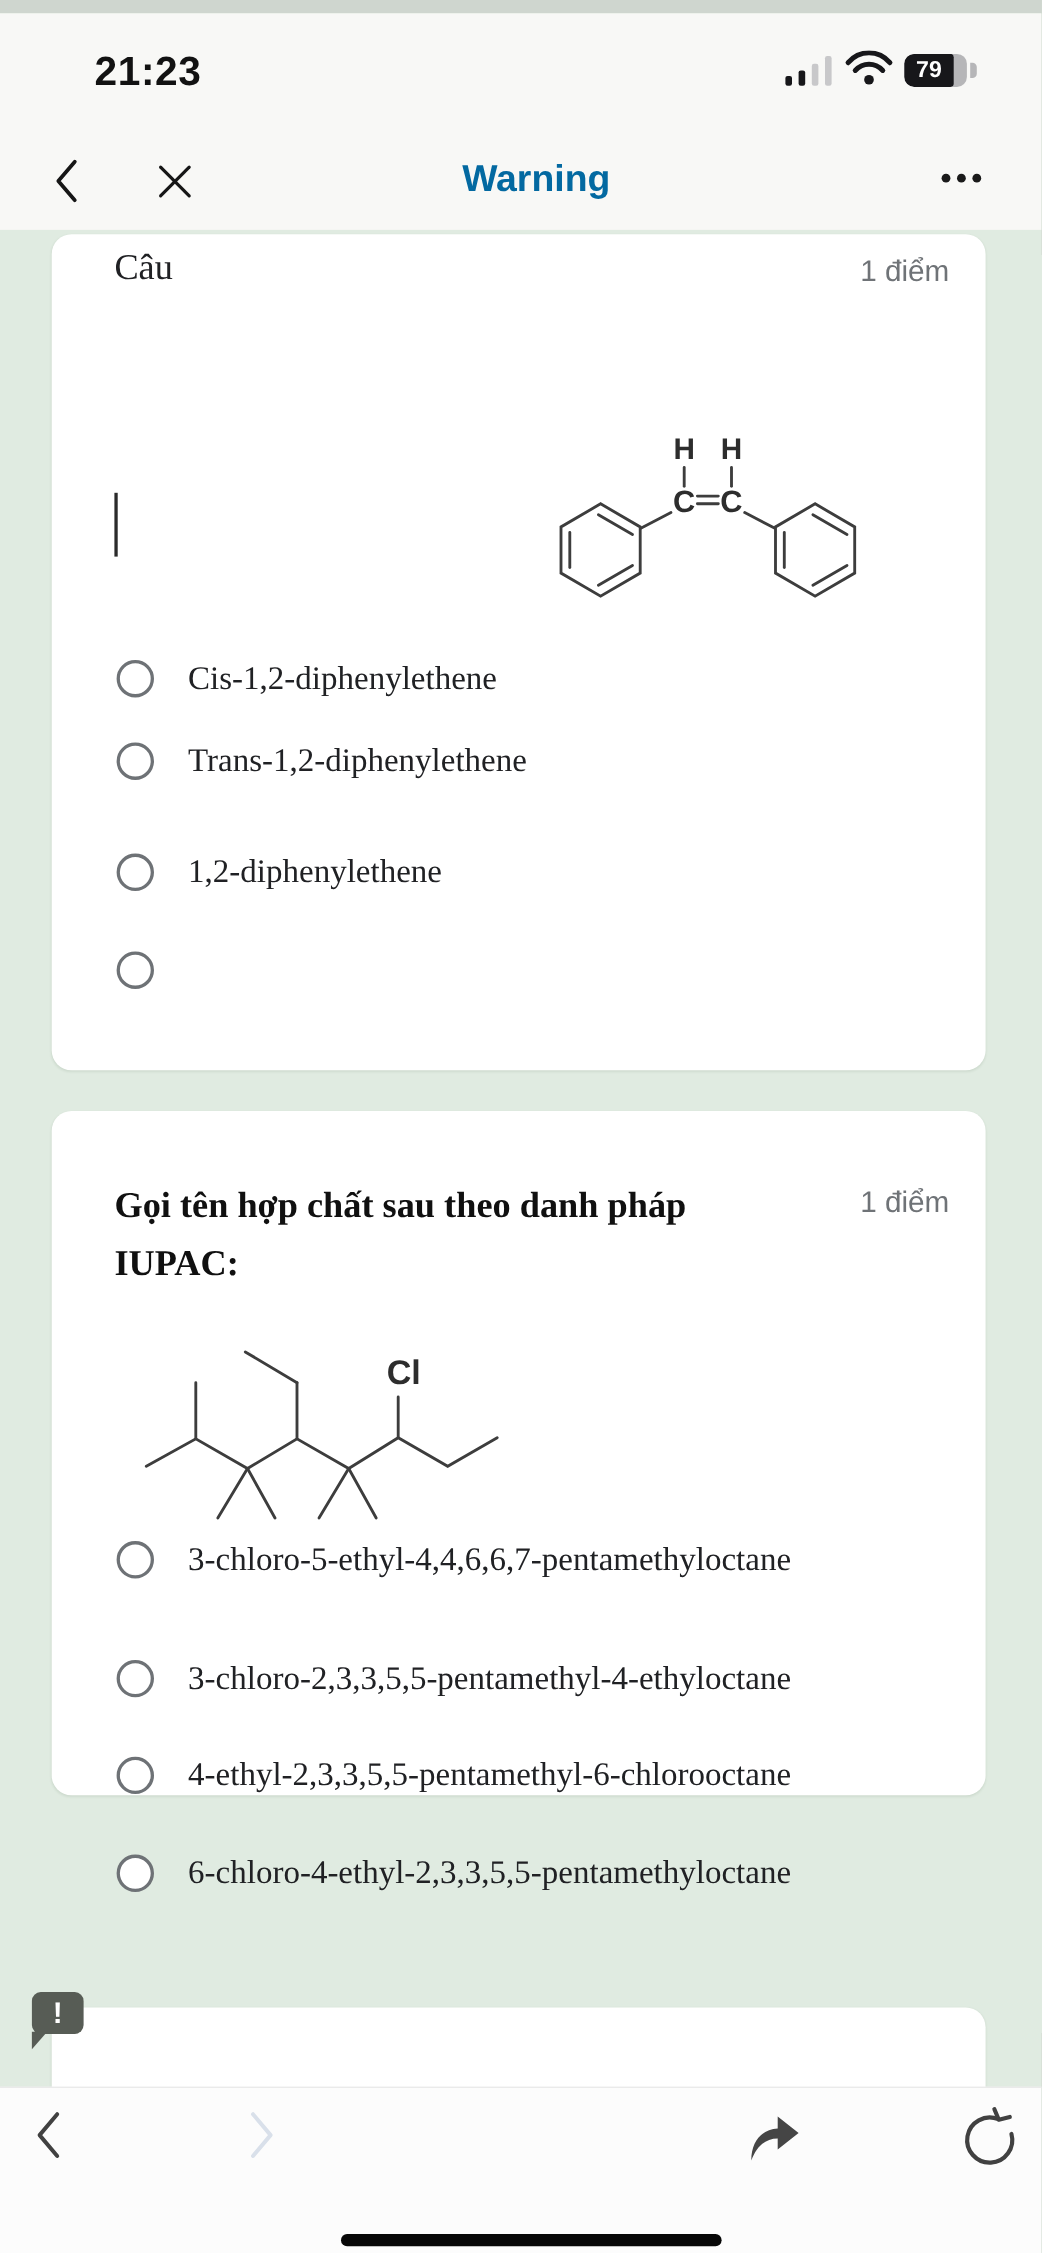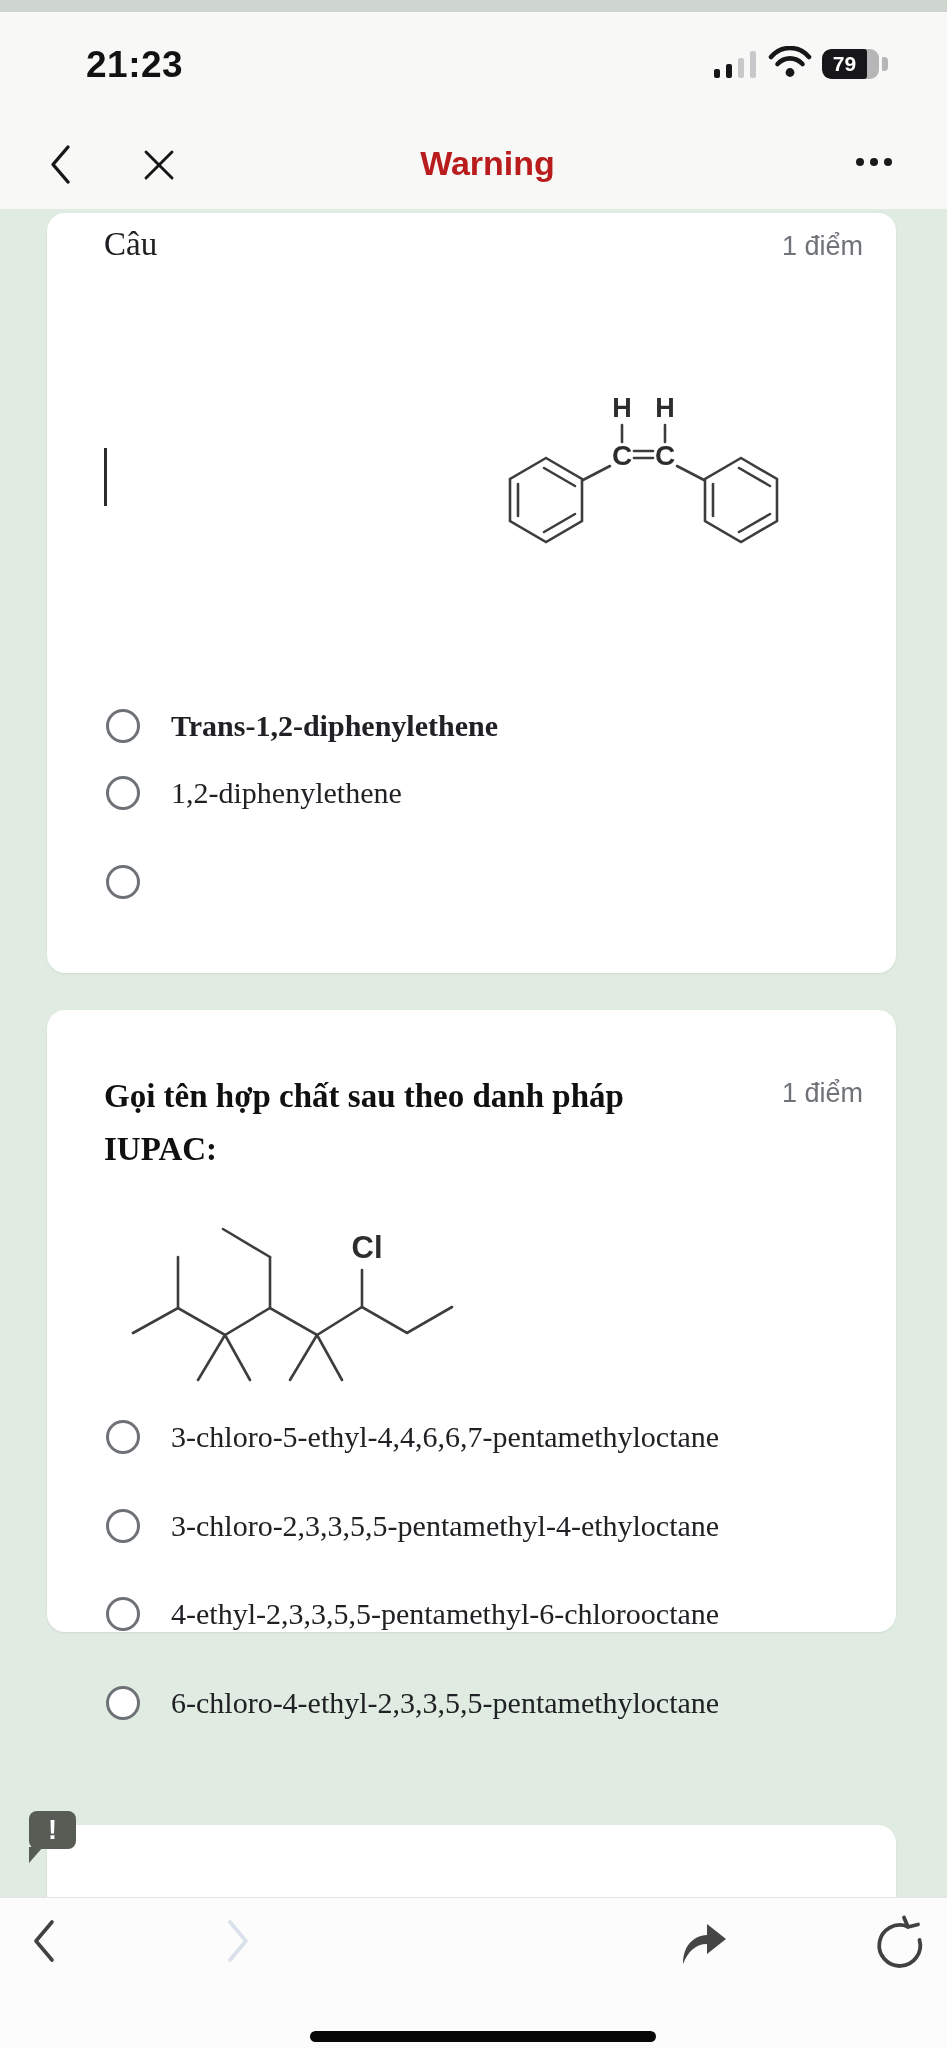--- a/index.html
+++ b/index.html
@@ -14,21 +14,21 @@
   .time { position:absolute; left:86px; top:32px; font-size:37px; font-weight:700; color:#121212; letter-spacing:.5px; }
   .signal { position:absolute; left:714px; top:38px; height:28px; display:flex; align-items:flex-end; gap:6px; }
   .signal i { display:block; width:6px; border-radius:2px; }
   .sig-1{height:9px;background:#17171a;} .sig-2{height:14px;background:#17171a;}
   .sig-3{height:20px;background:#c8c8ca;} .sig-4{height:27px;background:#c8c8ca;}
   .wifi { position:absolute; left:768px; top:34px; }
   .battery { position:absolute; left:822px; top:37px; width:57px; height:30px; border-radius:9px; background:#b6b6b8; overflow:hidden;padding-left:48px; }
   .battery .fill { position:absolute; left:0; top:0; bottom:0; width:45px; background:#17171a; border-radius:9px 3px 3px 9px;
     display:flex; align-items:center; justify-content:center; color:#fff; font-size:21px; font-weight:700; }
   .battery-nub { position:absolute; left:882px; top:45px; width:6px; height:14px; border-radius:0 4px 4px 0; background:#b6b6b8; }
-  .nav-title { position:absolute; left:0; top:132px; width:947px; text-align:center; font-size:34px; font-weight:700; color:#b91c1c;padding-left:28px; }
+  .nav-title { position:absolute; left:0; top:132px; width:947px; text-align:center; font-size:34px; font-weight:700; color:#0369a1;padding-left:28px; }
   .nav-btn { position:absolute; cursor:pointer; }
   .dots { position:absolute; left:856px; top:146px; display:flex; gap:6px; }
   .dots i { width:8px; height:8px; border-radius:50%; background:#1a1a1a; display:block; }
   
   .card { position:absolute; left:47px; width:849px; background:#ffffff; border-radius:18px; box-shadow:0 1px 2px rgba(60,90,60,.10); }
   .card-1 { top:201px; height:760px; }
   .card-2 { top:998px; height:622px; }
   .card-3 { top:1813px; height:75px; border-radius:18px 18px 0 0; }
   .serif { font-family:"Liberation Serif","DejaVu Serif",serif; }
   .q-label { position:absolute; left:57px; top:13px; font-size:33px; color:#202124; }
@@ -121,21 +121,25 @@
       <line x1="64" y1="83" x2="95" y2="101"></line>
       <line x1="38" y1="99" x2="38" y2="131"></line>
       <line x1="64" y1="147" x2="95" y2="129"></line>
 
       <polyline points="261,73 297,94 297,136 261,157 225,136 225,94 261,73"></polyline>
       <line x1="259" y1="83" x2="290" y2="101"></line>
       <line x1="233" y1="99" x2="233" y2="131"></line>
       <line x1="259" y1="147" x2="290" y2="129"></line>
     </svg>
 
-    <div class="opt" style="top:491px;font-weight:bold;">
+    <div class="opt" style="top:382px;">
+      <span class="radio"></span>
+      <span class="opt-label serif">Cis-1,2-diphenylethene</span>
+    </div>
+    <div class="opt" style="top:457px;">
       <span class="radio"></span>
       <span class="opt-label serif">Trans-1,2-diphenylethene</span>
     </div>
     <div class="opt" style="top:558px;">
       <span class="radio"></span>
       <span class="opt-label serif">1,2-diphenylethene</span>
     </div>
     <div class="opt" style="top:647px;">
       <span class="radio"></span>
     </div>
@@ -156,21 +160,21 @@
       <line x1="65" y1="98" x2="65" y2="47"></line>
       <line x1="112" y1="125" x2="85" y2="170"></line>
       <line x1="112" y1="125" x2="137" y2="170"></line>
       <line x1="157" y1="98" x2="157" y2="47"></line>
       <line x1="157" y1="47" x2="110" y2="19"></line>
       <line x1="204" y1="125" x2="177" y2="170"></line>
       <line x1="204" y1="125" x2="229" y2="170"></line>
       <line x1="249" y1="97" x2="249" y2="60"></line>
     </svg>
 
-    <div class="opt" style="top:405px;justify-content:space-between;">
+    <div class="opt" style="top:386px;justify-content:space-between;">
       <span class="radio"></span>
       <span class="opt-label serif">3-chloro-5-ethyl-4,4,6,6,7-pentamethyloctane</span>
     </div>
     <div class="opt" style="top:494px;">
       <span class="radio"></span>
       <span class="opt-label serif">3-chloro-2,3,3,5,5-pentamethyl-4-ethyloctane</span>
     </div>
     <div class="opt" style="top:582px;">
       <span class="radio"></span>
       <span class="opt-label serif">4-ethyl-2,3,3,5,5-pentamethyl-6-chlorooctane</span>

